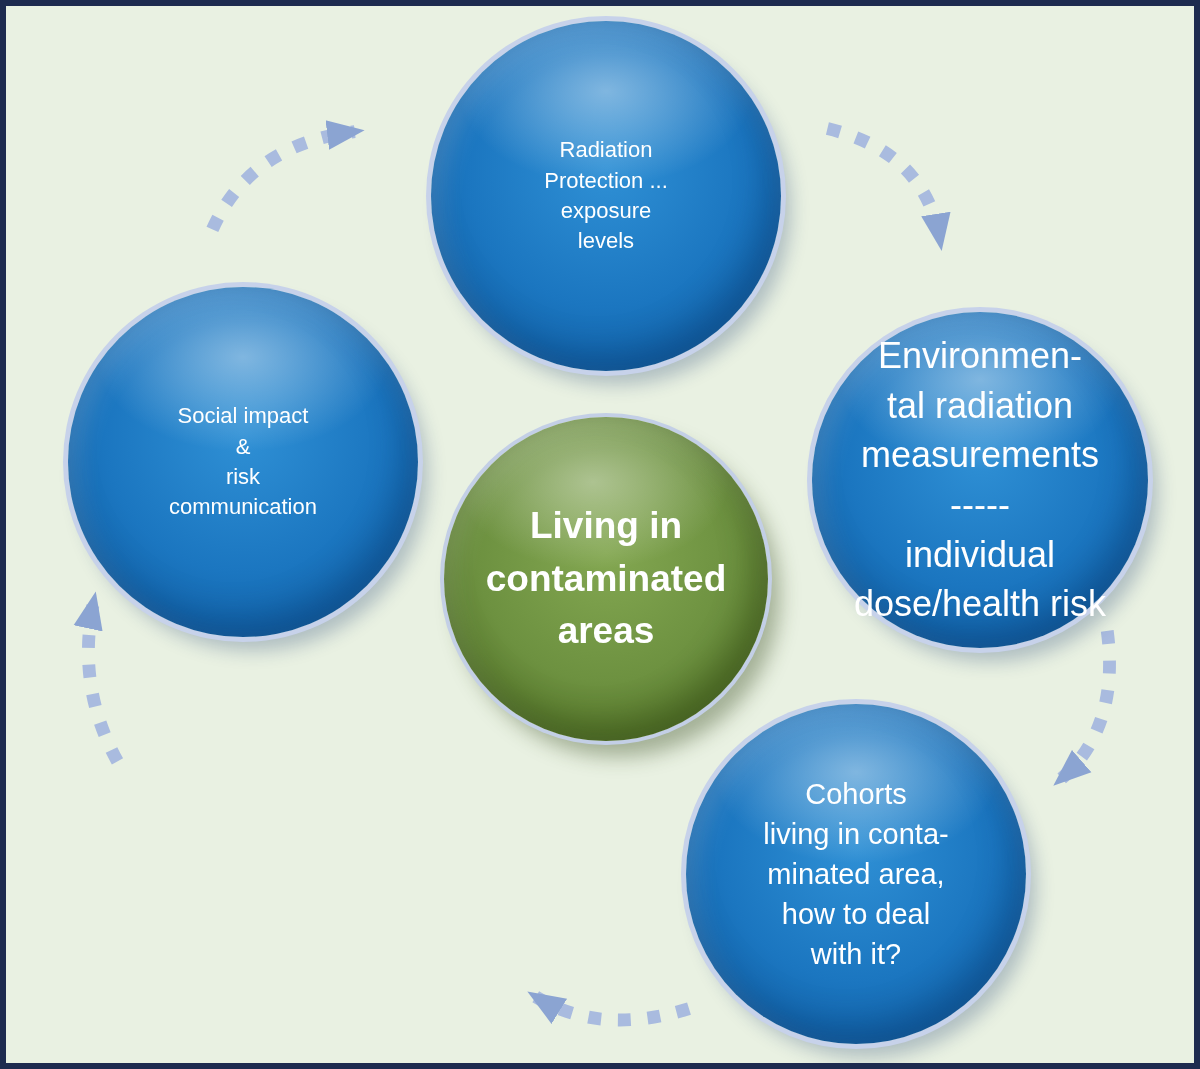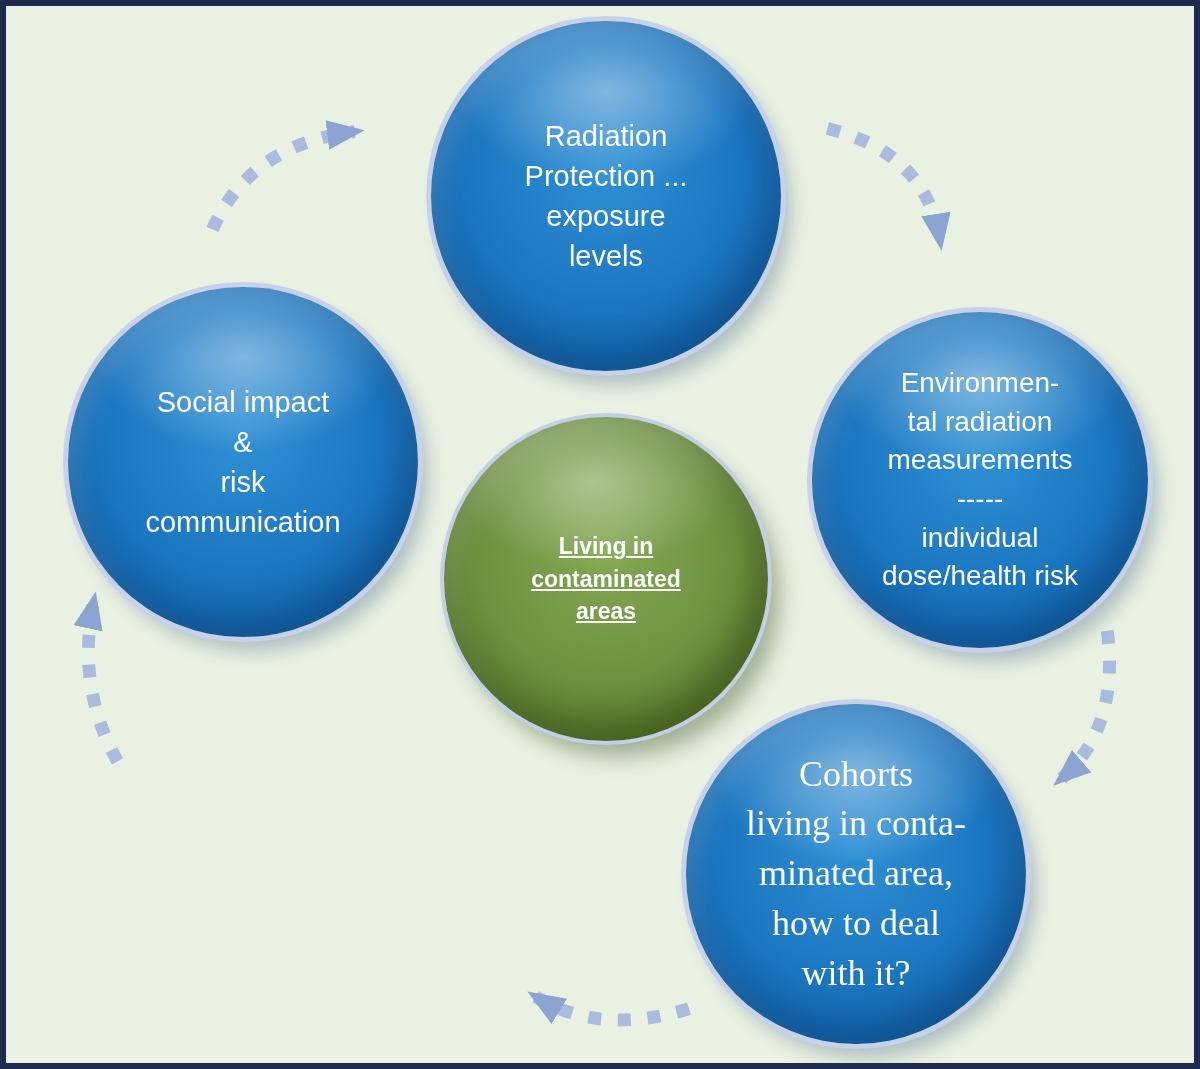--- a/index.html
+++ b/index.html
@@ -24,21 +24,21 @@
     border-radius: 50%;
     display: flex;
     align-items: center;
     justify-content: center;
     text-align: center;
     color: #ffffff;
   }
   .node-label {
     white-space: pre-line;
     line-height: 1.38;
-    font-size: 29px;
+    font-size: 22px;
     padding: 0 14px;
   }
   .node.blue {
     background:
       radial-gradient(ellipse 70% 45% at 50% 20%, rgba(255,255,255,0.42), rgba(255,255,255,0) 60%),
       radial-gradient(circle at 50% 42%, #2f90d5 0%, #1b76c0 52%, #1161a6 82%, #0b5795 100%);
     box-shadow:
       0 0 0 5px #c7d2ea,
       10px 14px 18px rgba(30, 60, 110, 0.28),
       inset -10px -16px 34px rgba(5, 45, 95, 0.38),
@@ -49,33 +49,32 @@
       radial-gradient(ellipse 70% 45% at 46% 20%, rgba(255,255,255,0.40), rgba(255,255,255,0) 60%),
       radial-gradient(circle at 50% 42%, #83a751 0%, #6d9140 52%, #527327 84%, #44611e 100%);
     box-shadow:
       0 0 0 4px #c3cfe6,
       12px 16px 20px rgba(50, 70, 25, 0.38),
       inset -10px -16px 34px rgba(35, 55, 10, 0.42),
       inset 8px 12px 26px rgba(255, 255, 255, 0.18);
   }
   .node.green .node-label {
     font-weight: bold;
-    font-size: 23px;
+    font-size: 37px;
     line-height: 1.42;
-    text-decoration: underline;
   }
   
   .pos-top          { left: 425px; top: 15px;  width: 350px; height: 350px; }
   .pos-right        { left: 806px; top: 306px; width: 336px; height: 336px; }
   .pos-bottom-right { left: 680px; top: 698px; width: 340px; height: 340px; }
   .pos-bottom-left  { left: 173px; top: 697px; width: 344px; height: 344px; }
   .pos-left         { left: 62px;  top: 281px; width: 350px; height: 350px; text-align: center; }
   .pos-center       { left: 438px; top: 411px; width: 324px; height: 324px; }
-  .pos-right .node-label { font-size: 28px; }
-  .pos-bottom-right .node-label { font-size: 36px; font-family: Liberation Serif, serif; }
+  .pos-right .node-label { font-size: 36px; }
+  .pos-bottom-right .node-label { font-size: 29px; }
 </style>
 </head>
 <body>
 
 <div class="canvas">
 
   <svg class="arrows" viewBox="0 0 1200 1069">
     <defs>
       <marker id="ah" markerUnits="userSpaceOnUse" markerWidth="44" markerHeight="44" refX="28" refY="20" orient="auto">
         <polygon points="0,5 38,20 0,35" fill="#8ba4d2"></polygon>

